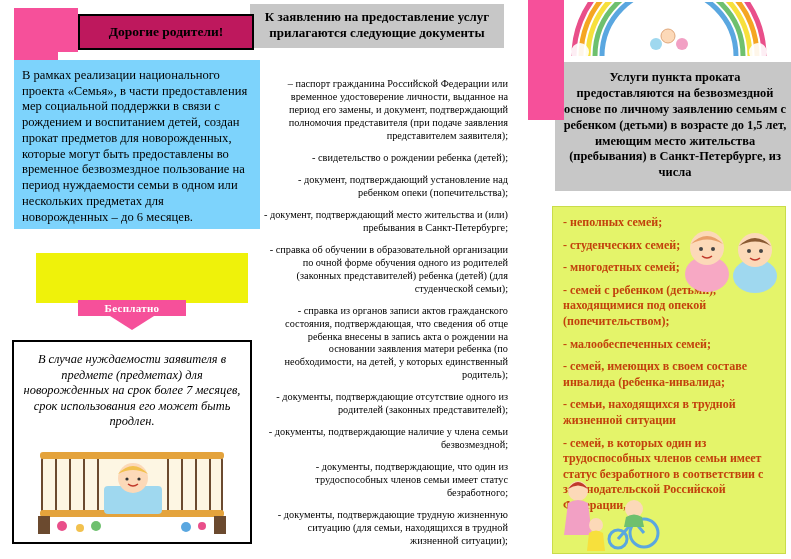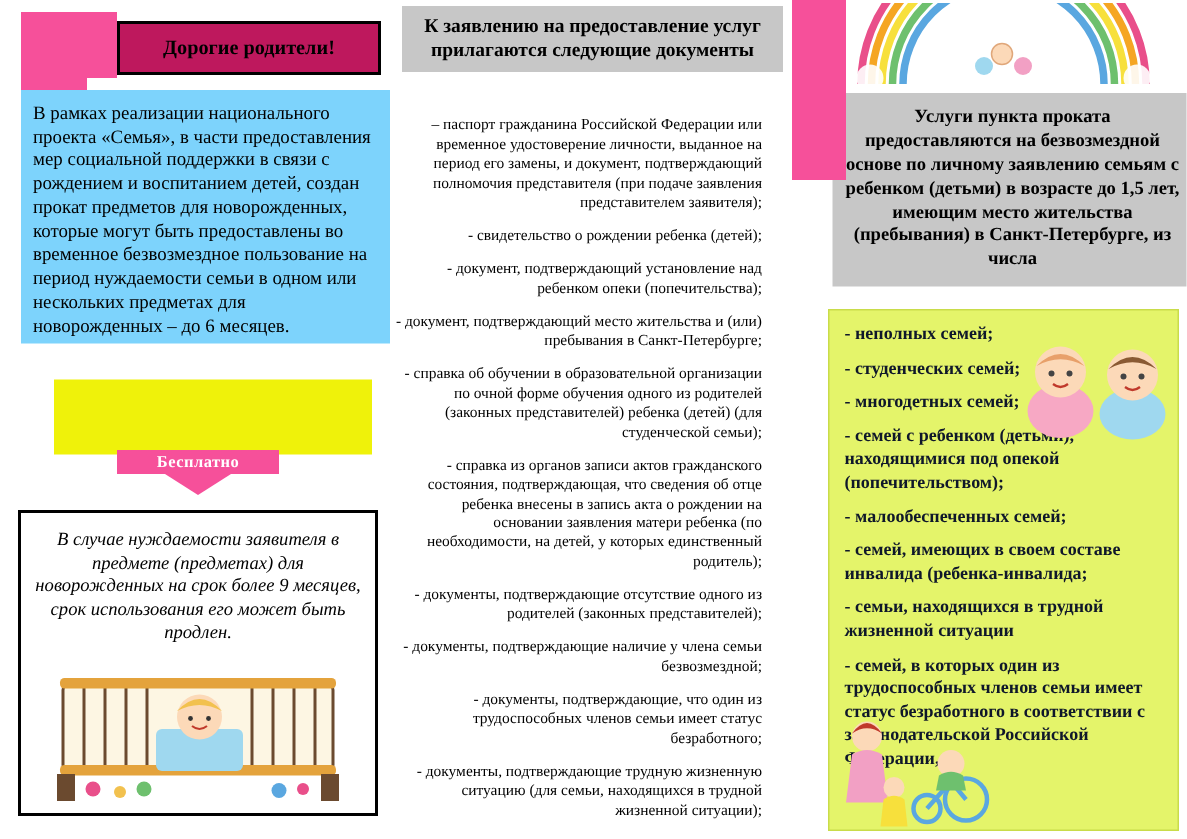--- a/index.html
+++ b/index.html
@@ -43,40 +43,40 @@
     border:2px solid #000;background:#fff;z-index:5;overflow:hidden;
   }
   .card-left p{
     margin:0;padding:10px 8px 4px 8px;
     font-style:italic;font-size:12.4px;line-height:1.25;text-align:center;color:#000;
   }
   .crib{position:absolute;left:22px;bottom:4px;width:192px;height:104px;}
 
   
   .mid-head{
-    position:absolute;left:268px;top:4px;width:242px;
+    position:absolute;left:250px;top:4px;width:242px;
     background:#c7c7c7;padding:5px 6px 7px 6px;
     text-align:center;font-weight:bold;font-size:13px;line-height:1.22;color:#000;
   }
   .mid-body{
     position:absolute;left:262px;top:78px;width:246px;height:478px;
     font-size:10.3px;line-height:1.26;text-align:right;color:#000;
   }
   .mid-body p{margin:0 0 9px 0;}
 
   
   .right-grey{
     position:absolute;left:555px;top:62px;width:224px;
     background:#c7c7c7;padding:8px 8px 10px 8px;
     text-align:center;font-weight:bold;font-size:12.4px;line-height:1.28;color:#000;
   }
   .right-green{
     position:absolute;left:552px;top:206px;width:234px;height:348px;
     background:#e4f46a;border:1px solid #c9dc4a;
-    font-weight:bold;font-size:12px;line-height:1.3;color:#0f172a;
+    font-weight:bold;font-size:12px;line-height:1.3;color:#c2410c;
     padding:8px 10px;box-sizing:border-box;
   }
   .right-green p{margin:0 0 7px 0;}
   .pink-right{position:absolute;left:528px;top:0px;width:36px;height:120px;background:#f6509a;z-index:1;}
   .rainbow{position:absolute;left:560px;top:2px;width:218px;height:56px;}
   .babies{position:absolute;right:6px;top:222px;width:108px;height:72px;}
   .family{position:absolute;left:556px;bottom:4px;width:120px;height:82px;}
 </style>
 </head>
 <body>
@@ -90,21 +90,21 @@
   <div class="title-box">Дорогие родители!</div>
 
   <div class="left-text">В рамках реализации национального проекта «Семья», в части предоставления мер социальной поддержки в связи с рождением и воспитанием детей, создан прокат предметов для новорожденных, которые могут быть предоставлены во временное безвозмездное пользование на период нуждаемости семьи в одном или нескольких предметах для новорожденных – до 6 месяцев.</div>
 
   <div class="arrow-wrap">
     <div class="arrow-label">Бесплатно</div>
     <div class="arrow-tri"></div>
   </div>
 
   <div class="card-left">
-    <p>В случае нуждаемости заявителя в предмете (предметах) для новорожденных на срок более 9 месяцев, срок использования его может быть продлен.</p>
+    <p>В случае нуждаемости заявителя в предмете (предметах) для новорожденных на срок более 7 месяцев, срок использования его может быть продлен.</p>
     <svg class="crib" viewBox="0 0 192 104">
       <rect x="6" y="22" width="180" height="58" rx="4" fill="#fdf6e3" stroke="#6b4a2f" stroke-width="2"></rect>
       <g stroke="#6b4a2f" stroke-width="2">
         <line x1="20" y1="24" x2="20" y2="78"></line>
           <line x1="34" y1="24" x2="34" y2="78"></line>
         <line x1="48" y1="24" x2="48" y2="78"></line>
           <line x1="62" y1="24" x2="62" y2="78"></line>
         <line x1="132" y1="24" x2="132" y2="78"></line>
           <line x1="146" y1="24" x2="146" y2="78"></line>
         <line x1="160" y1="24" x2="160" y2="78"></line>

